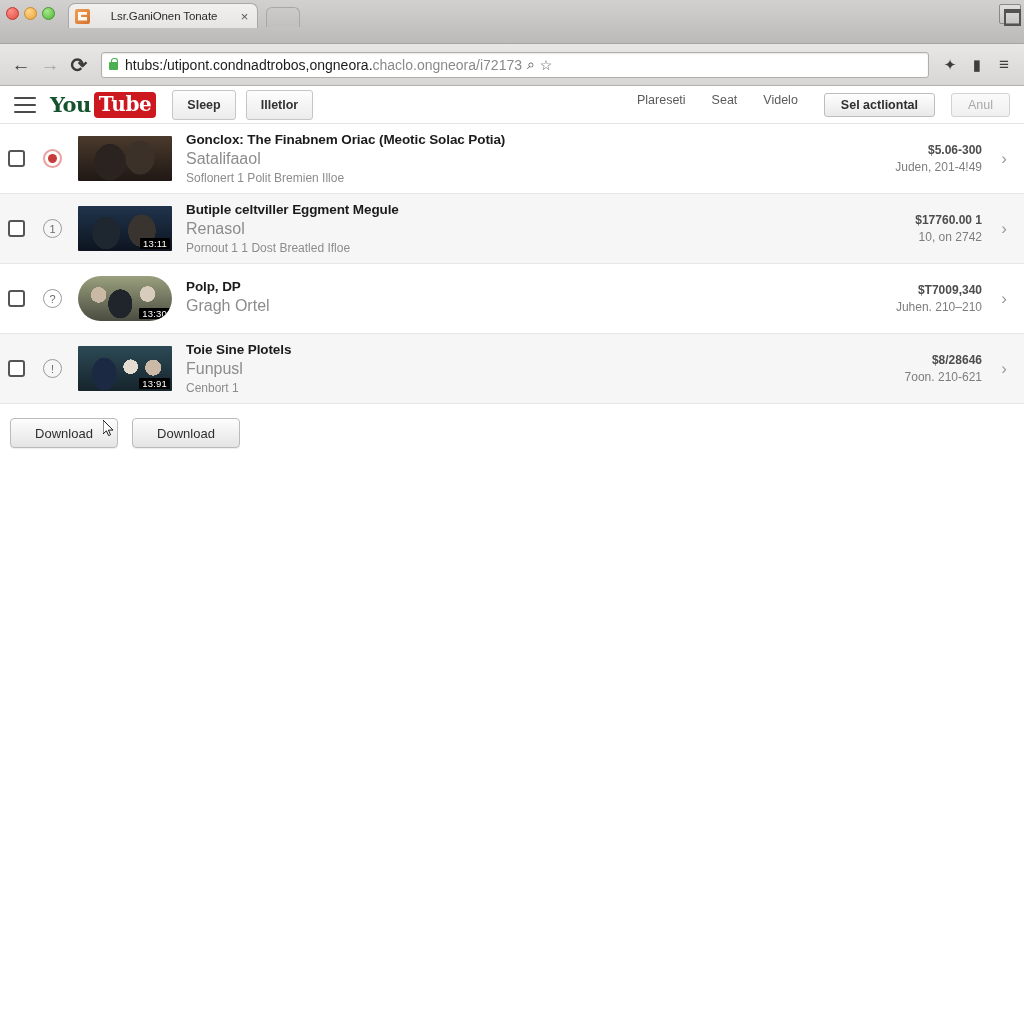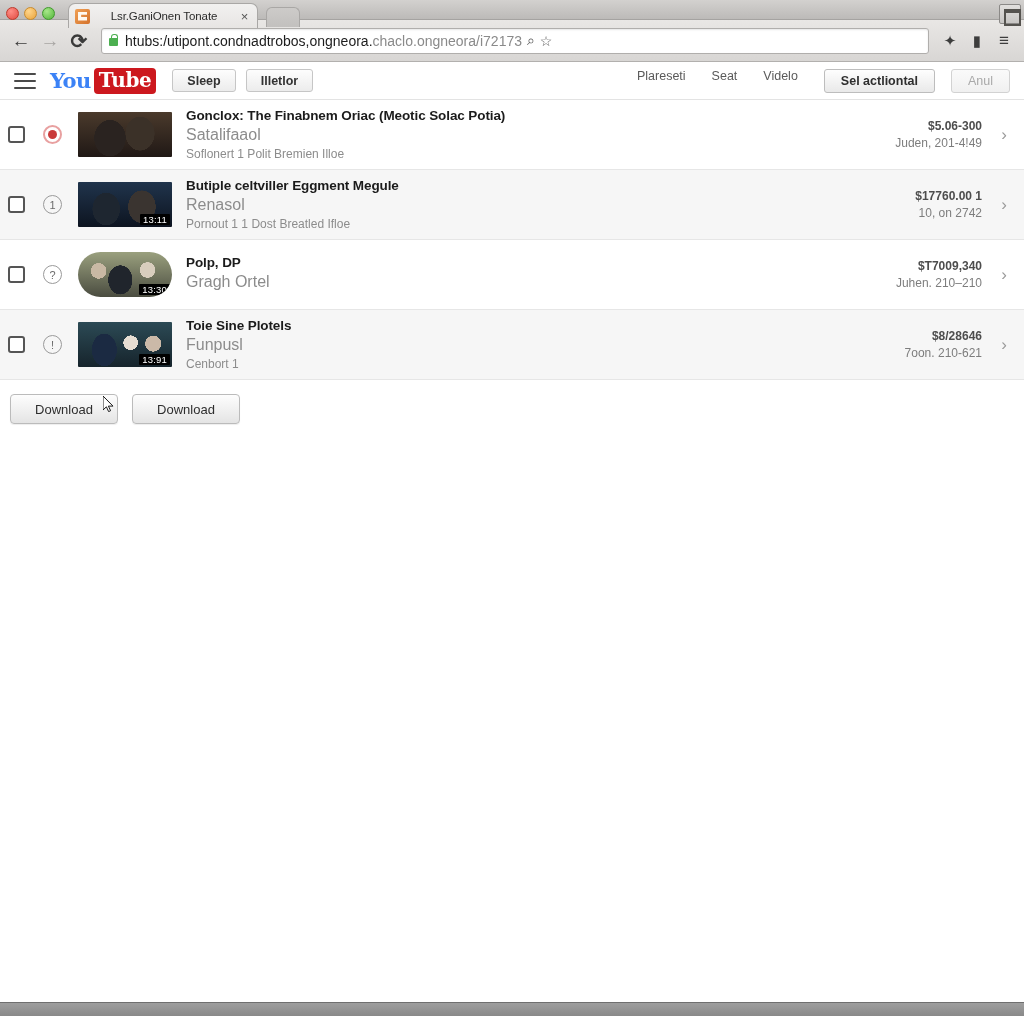--- a/index.html
+++ b/index.html
@@ -7,21 +7,21 @@
     width: 1024px; height: 1024px;
     font-family: "Liberation Sans", sans-serif;
     background: #ffffff;
     overflow: hidden;
   }
 
   
   #browser-chrome { width: 1024px; }
 
   #tab-strip {
-    height: 20px;
+    height: 44px;
     background: linear-gradient(to bottom, #d3d1cf 0%, #bcbab8 100%);
     position: relative;
     border-bottom: 1px solid #a5a3a1;
   }
   #window-controls {
     position: absolute; left: 6px; top: 7px;
     display: flex; gap: 5px;
   }
   .wc { width: 13px; height: 13px; border-radius: 50%; display: block; }
   .wc-close  { background: radial-gradient(circle at 35% 30%, #ff8e86, #e04c42); border: 1px solid #c0392b; }
@@ -127,30 +127,30 @@
   }
   #hamburger {
     width: 22px; height: 16px; display: flex; flex-direction: column;
     justify-content: space-between; margin-right: 14px; flex: 0 0 auto;
   }
   #hamburger i { display: block; height: 2px; background: #4a4a4a; border-radius: 1px; }
 
   #yt-logo { display: flex; align-items: center; flex: 0 0 auto; margin-right: 16px; }
   #yt-logo-you {
     font-family: "DejaVu Serif", serif; font-weight: bold;
-    font-size: 21px; color: #3b82f6; letter-spacing: -0.6px;
+    font-size: 21px; color: #14532d; letter-spacing: -0.6px;
   }
   #yt-logo-tube {
     background: #cc181e; color: #ffffff; font-weight: bold;
     font-size: 20px; padding: 0px 5px 2px 5px; border-radius: 4px;
     margin-left: 3px; font-family: "DejaVu Serif", serif; letter-spacing: -0.4px;
   }
 
   .pill-btn {
-    height: 23px; padding: 0 14px;
+    height: 30px; padding: 0 14px;
     border: 1px solid #c6c6c6; border-radius: 3px;
     background: linear-gradient(to bottom, #fdfdfd, #ececec);
     font-size: 12.5px; font-weight: bold; color: #333;
     display: flex; align-items: center; justify-content: center;
     margin-right: 10px; flex: 0 0 auto;
   }
 
   #header-right { margin-left: auto; display: flex; gap: 0; }
   .hdr-link {
     font-size: 12.5px; color: #5a5a5a; margin-right: 26px; white-space: nowrap;

